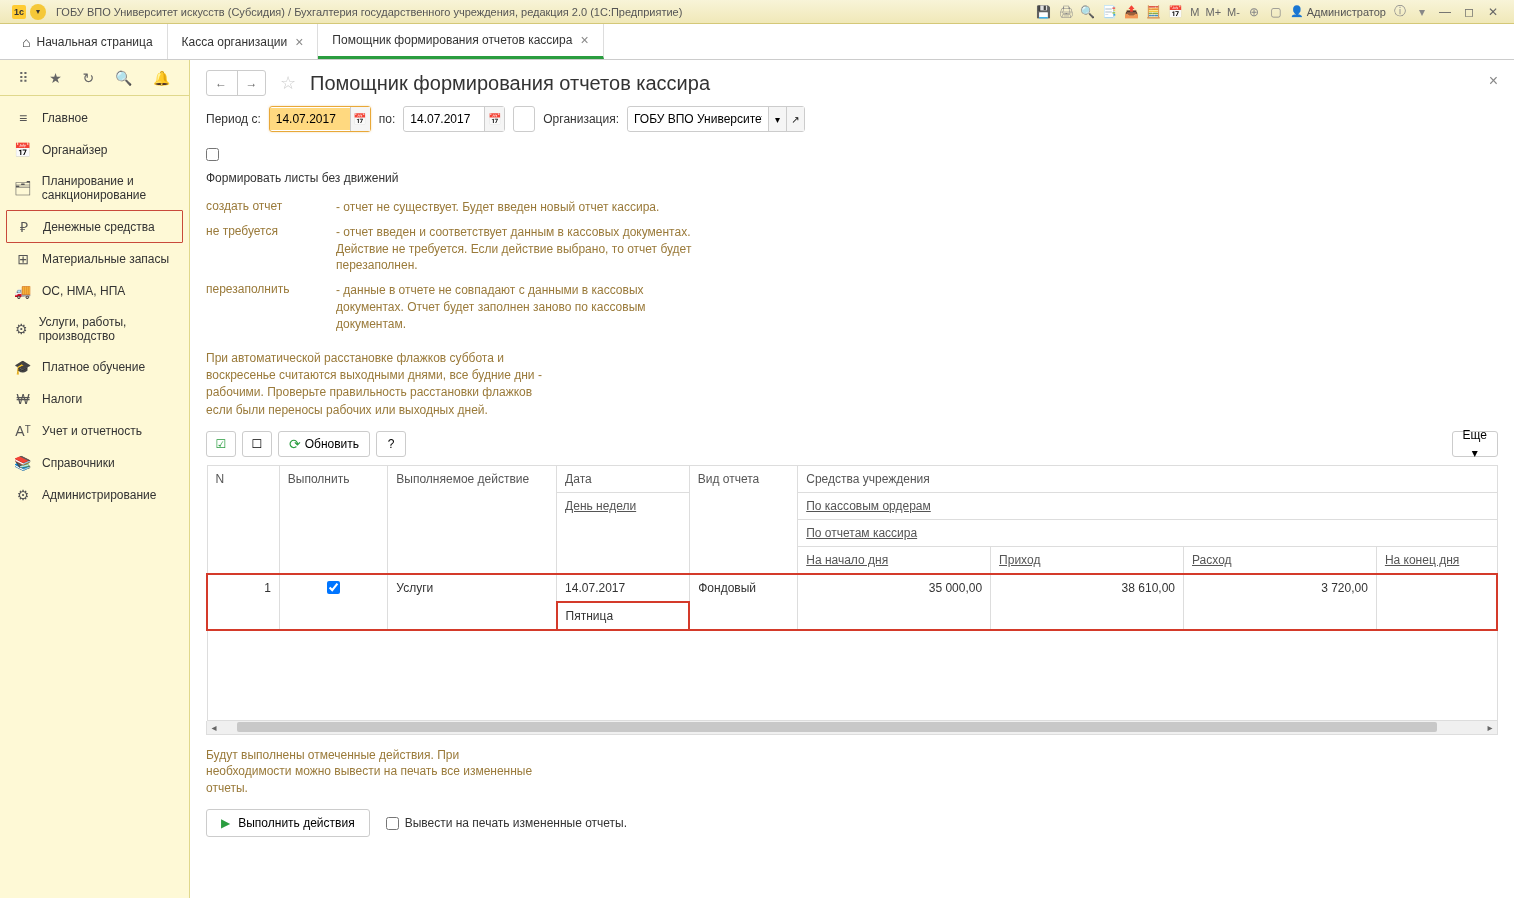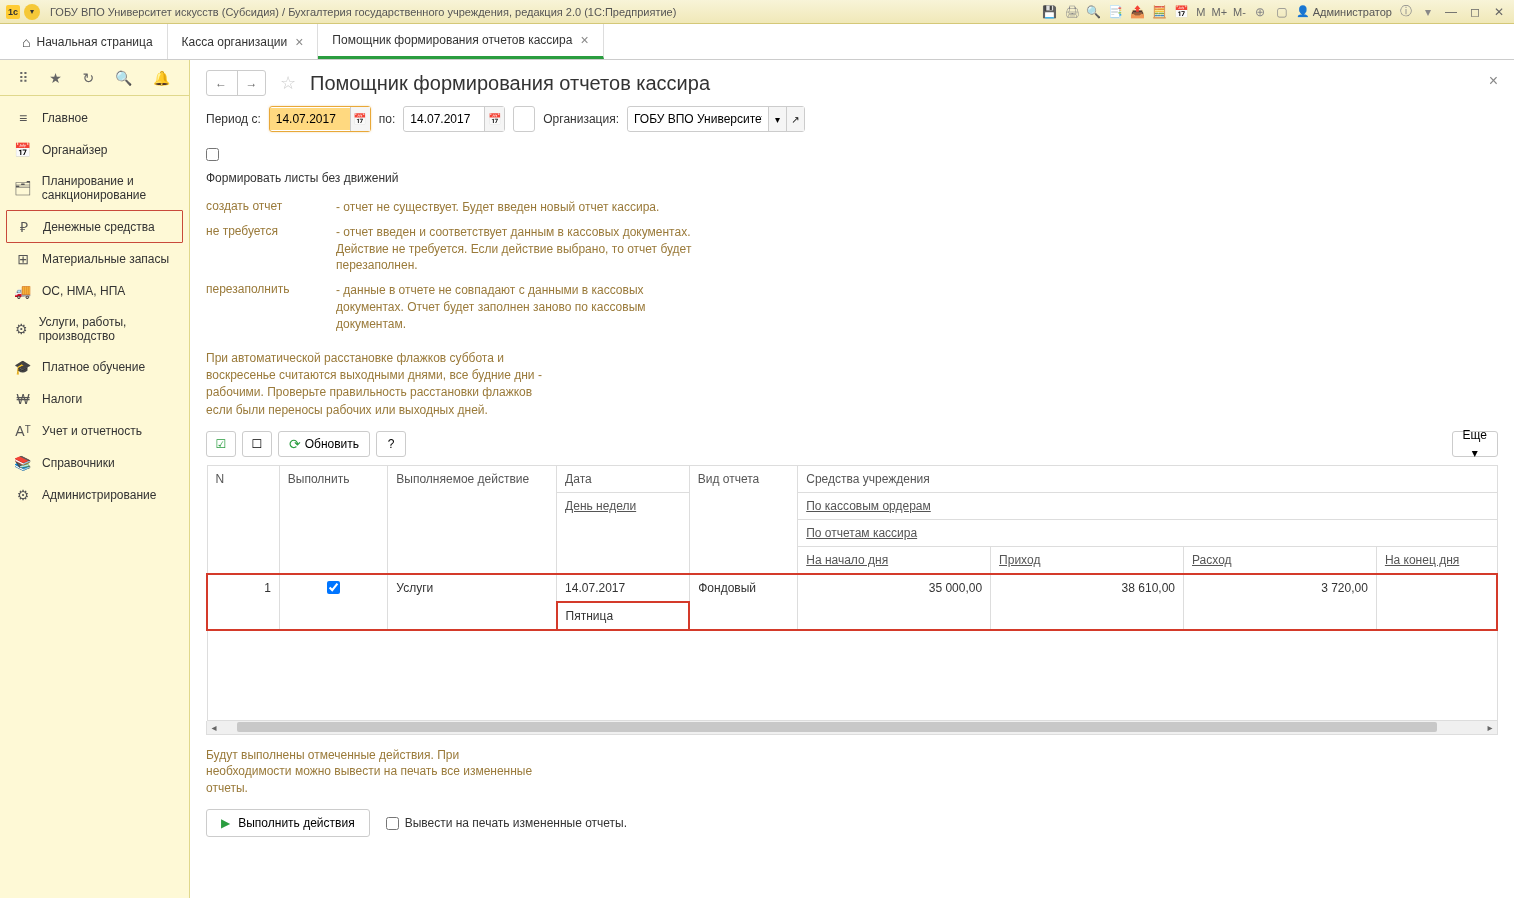--- a/index.html
+++ b/index.html
@@ -1,17 +1,17 @@
 <!DOCTYPE html>
 <html><head>
 <meta charset="utf-8">
 <style>
 * { box-sizing: border-box; margin: 0; padding: 0; }
 body { font-family: Arial, sans-serif; font-size: 12px; color: #333; background: #fff; overflow: hidden; width: 1514px; height: 898px; }
-.titlebar { height: 24px; background: linear-gradient(#f8f4d8, #f0e8b8); border-bottom: 1px solid #d4c878; display: flex; align-items: center; padding: 0 6px; }
+.titlebar { height: 24px; background: linear-gradient(#f8f4d8, #f0e8b8); border-bottom: 1px solid #d4c878; display: flex; align-items: center; padding: 0 12px; }
 .titlebar-left { display: flex; align-items: center; gap: 4px; }
 .titlebar-icon { width: 14px; height: 14px; background: #ffcc33; border-radius: 2px; display: inline-flex; align-items: center; justify-content: center; font-size: 9px; font-weight: bold; }
 .titlebar-dropdown { width: 16px; height: 16px; background: #f5c838; border-radius: 50%; display: inline-flex; align-items: center; justify-content: center; font-size: 8px; }
 .titlebar-title { font-size: 11px; color: #555; margin-left: 6px; }
 .titlebar-right { margin-left: auto; display: flex; align-items: center; gap: 6px; }
 .tb-icon { width: 16px; height: 16px; color: #888; display: inline-flex; align-items: center; justify-content: center; font-size: 12px; cursor: pointer; }
 .tb-text { font-size: 11px; color: #666; }
 .user-badge { display: flex; align-items: center; gap: 3px; font-size: 11px; color: #555; }
 .win-btn { width: 18px; height: 16px; display: inline-flex; align-items: center; justify-content: center; color: #666; cursor: pointer; font-size: 12px; }
 

